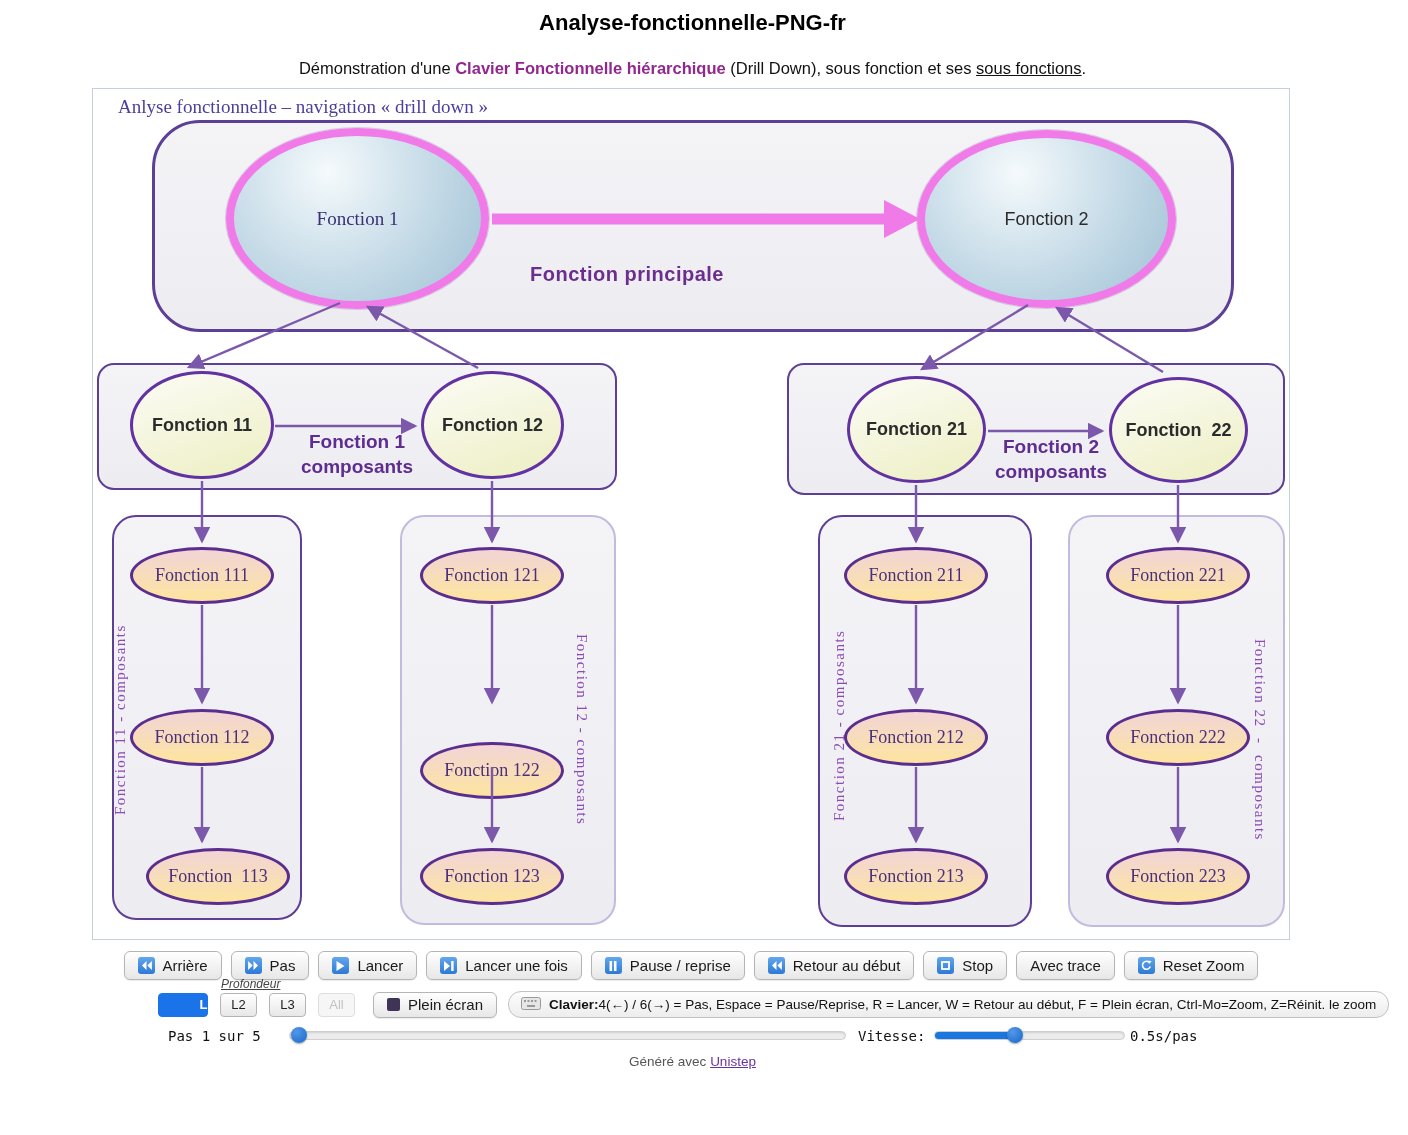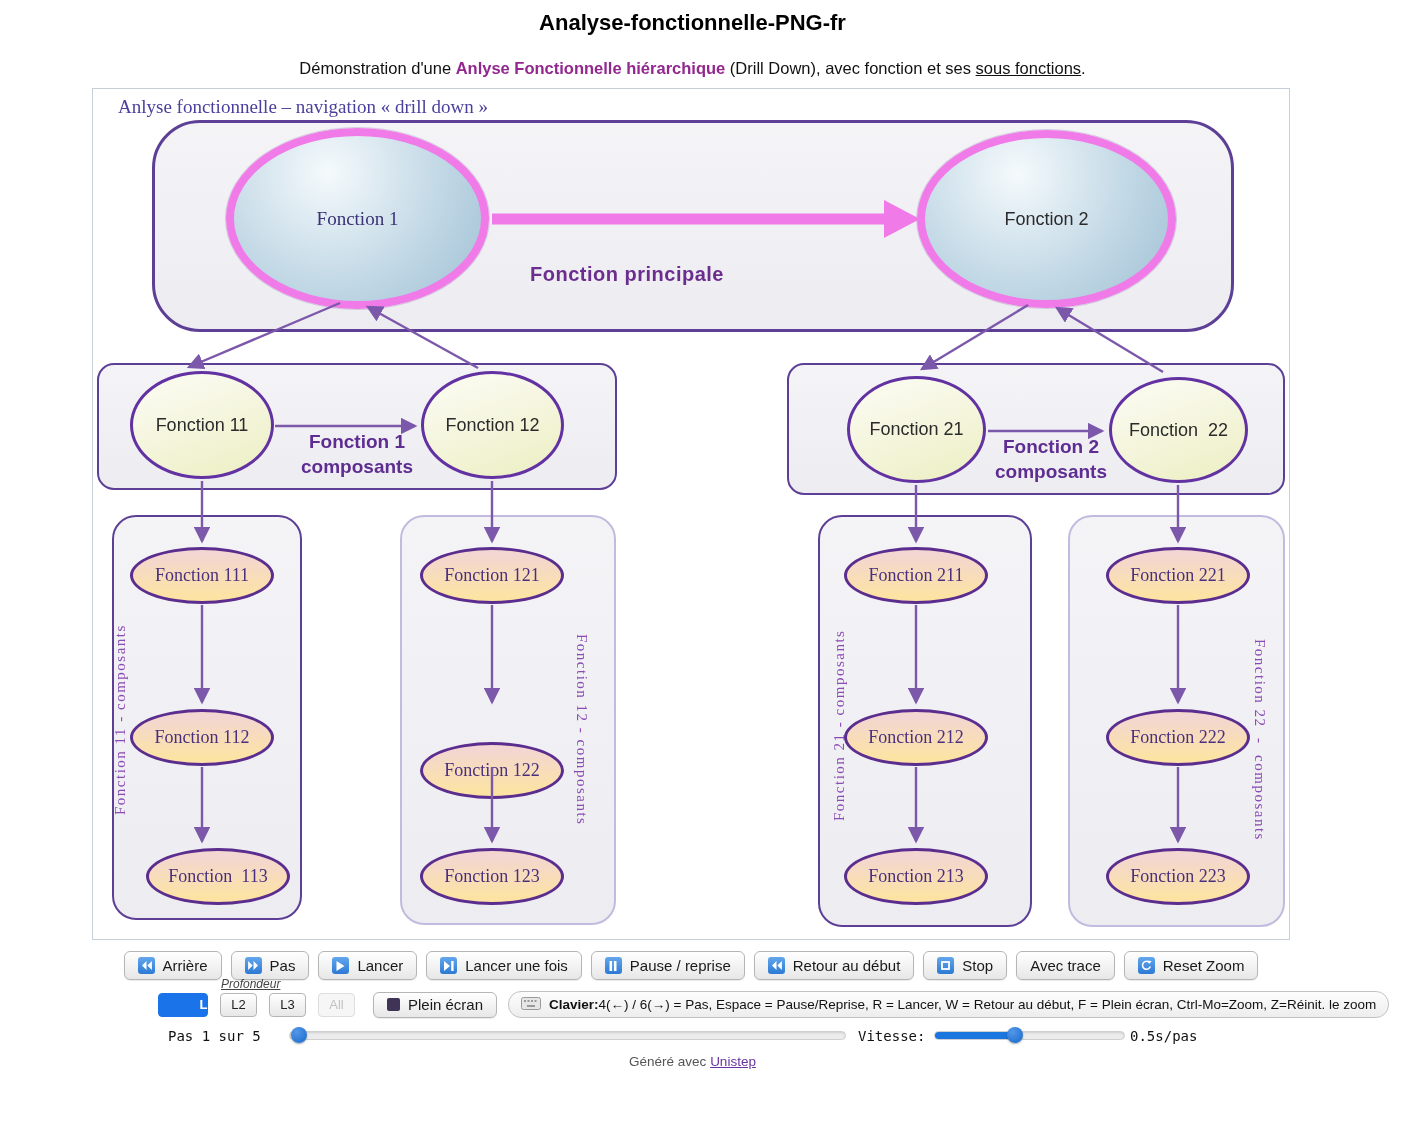--- a/index.html
+++ b/index.html
@@ -25,21 +25,21 @@
   .gbox.dark  { border:3px solid #5d3f96; }
   .gbox.dark2 { border:2.5px solid #5d3f96; }
   .gbox.light { border:2px solid #c3bbdf; }
 
   .ellipse { position:absolute; border-radius:50%; display:flex; align-items:center;
              justify-content:center; text-align:center; z-index:2; white-space:pre; }
   .ellipse.main { border:8px solid #f07ae8;
                   background:radial-gradient(circle at 38% 22%, #f5fafc, #c3d9e6 55%, #9fc0d4);
                   box-shadow:0 0 0 1px rgba(120,90,160,.25); }
   .ellipse.lvl2 { border:3px solid #6232a2;
-                  background:linear-gradient(160deg,#f9f9ec 20%,#ecefc2); }
+                  background:linear-gradient(160deg,#f9f9ec 20%,#ecefc2);font-weight:bold; }
   .ellipse.lvl3 { border:3px solid #5b2d8e;
                   background:linear-gradient(#f3d6d1 10%,#fce3a4 90%); }
 
   .lbl-serif  { font-family:"Liberation Serif", serif; font-size:19px; color:#3a3175; }
   .lbl-sans   { font-family:"Liberation Sans", sans-serif; font-size:18px; color:#2b2b2b; }
   .lbl-serif3 { font-family:"Liberation Serif", serif; font-size:18px; color:#4a2f7d; }
 
   .caption-main { position:absolute; left:530px; top:263px; width:332px; 
                   font-size:20px; font-weight:bold; color:#6b2e8f; z-index:2;
                   letter-spacing:.5px; }
@@ -91,21 +91,21 @@
                    box-shadow:0 1px 2px rgba(0,0,0,.35); cursor:grab; }
 
   .footer { position:absolute; left:0; top:1054px; width:1385px; text-align:center;
             font-size:13.5px; color:#555; z-index:6; }
   .footer a { color:#6a32a0; text-decoration:underline; cursor:pointer; }
 </style>
 </head>
 <body>
 
 <div class="page-title">Analyse-fonctionnelle-PNG-fr</div>
-<div class="page-sub"><span>Démonstration d'une </span><span class="hl">Anlyse Fonctionnelle hiérarchique</span><span> (Drill Down), avec fonction et ses </span><span class="lnk">sous fonctions</span><span>.</span></div>
+<div class="page-sub"><span>Démonstration d'une </span><span class="hl">Clavier Fonctionnelle hiérarchique</span><span> (Drill Down), sous fonction et ses </span><span class="lnk">sous fonctions</span><span>.</span></div>
 
 <div class="frame"></div>
 <div class="frame-title">Anlyse fonctionnelle – navigation « drill down »</div>
 
 <div class="gbox dark" style="left:152px; top:120px; width:1082px; height:212px; border-radius:48px;"></div>
 <div class="caption-main">Fonction principale</div>
 <div class="ellipse main lbl-serif" style="left:226px; top:128px; width:263px; height:181px;">Fonction 1</div>
 <div class="ellipse main lbl-sans" style="left:917px; top:130px; width:259px; height:178px;">Fonction 2</div>
 
 <div class="gbox dark2" style="left:97px; top:363px; width:520px; height:127px; border-radius:17px;"></div>

